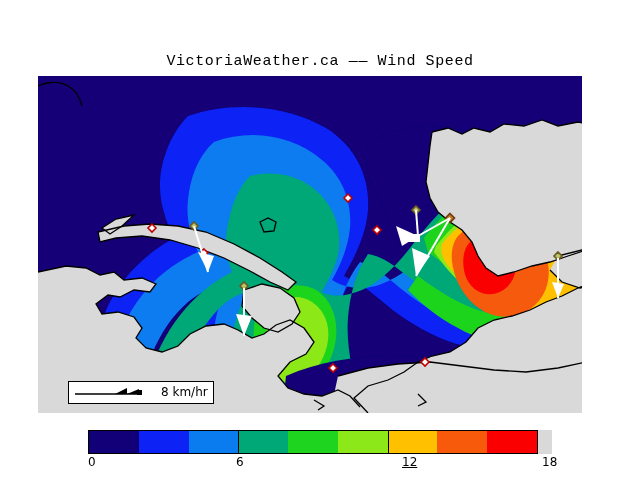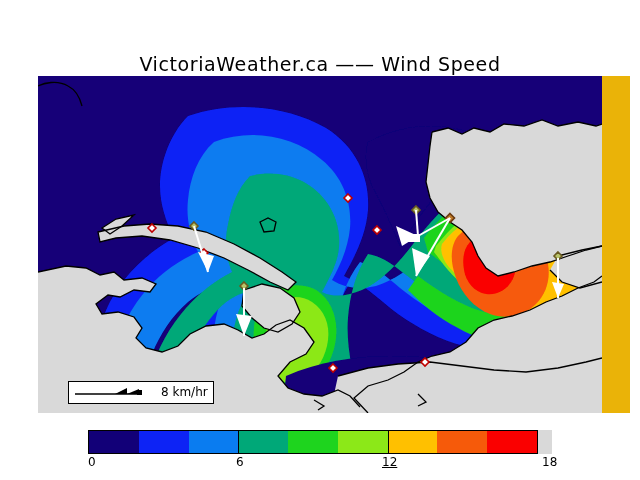--- a/index.html
+++ b/index.html
@@ -9,31 +9,32 @@
     font-family:"DejaVu Sans","Liberation Sans",sans-serif;
     overflow:hidden;
     position:relative;
   }
   #figure{position:absolute;left:0;top:0;width:640px;height:480px;}
 
   
   #title{
     position:absolute;left:0;top:53px;width:640px;
     text-align:center;
-    font-size:19px;
+    font-size:15px;
     letter-spacing:0.6px;
     color:#000;
     white-space:pre;
+    font-family:Liberation Mono, monospace;
   }
 
   
   #map-panel{
     position:absolute;left:38px;top:76px;
-    width:592px;height:337px;
-    background:#eab308;
+    width:544px;height:337px;
+    background:#0c4a6e;
     overflow:hidden;
   }
   #map-svg{position:absolute;left:0;top:0;width:564px;height:337px;display:block;}
 
   
   #barb-legend{
     position:absolute;left:30px;top:305px;
     width:146px;height:23px;
     background:#ffffff;
     border:1px solid #000;
@@ -334,20 +335,20 @@
         <div class="seg" style="background: rgb(140, 232, 24);"></div>
         <div class="seg" style="background: rgb(255, 192, 0);"></div>
         <div class="seg" style="background: rgb(246, 90, 10);"></div>
         <div class="seg" style="background: rgb(250, 0, 0);"></div>
         <div class="tickline" style="left: 33.3333%;"></div>
         <div class="tickline" style="left: 66.6667%;"></div>
       </div>
   </div>
   <div class="cbar-tick-label" style="left:88px;">0</div>
   <div class="cbar-tick-label" style="left:236px;">6</div>
-  <div class="cbar-tick-label" style="left:382px;text-decoration:underline;">12</div>
+  <div class="cbar-tick-label" style="left:402px;text-decoration:underline;">12</div>
   <div class="cbar-tick-label" style="left:524px;margin-left:18px;">18</div>
 
   <div id="cbar-caption">
     
   </div>
 
 </div>
 
 </body></html>

